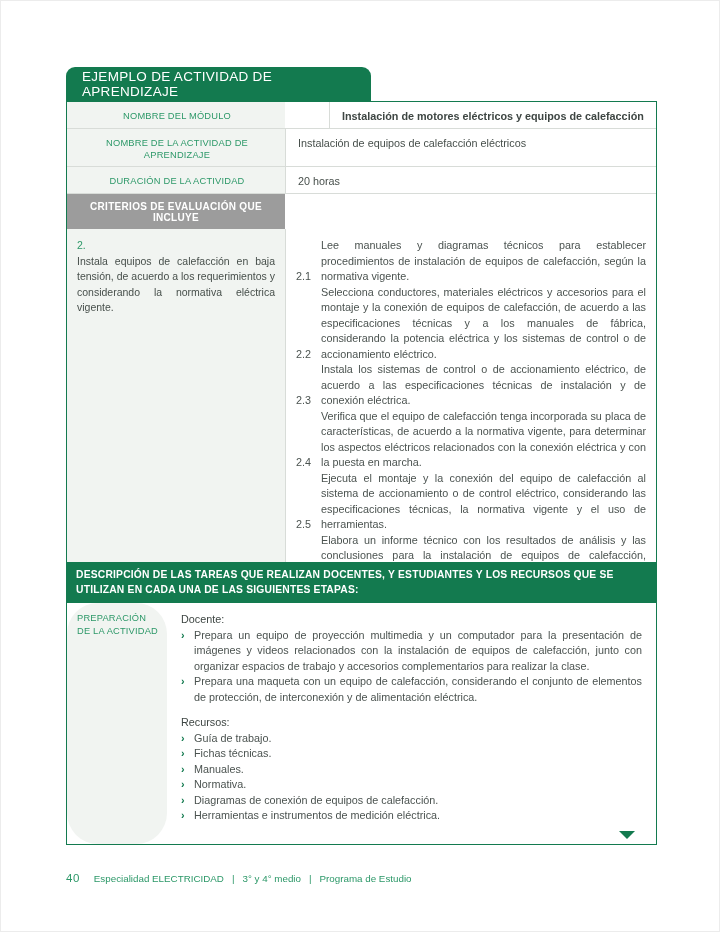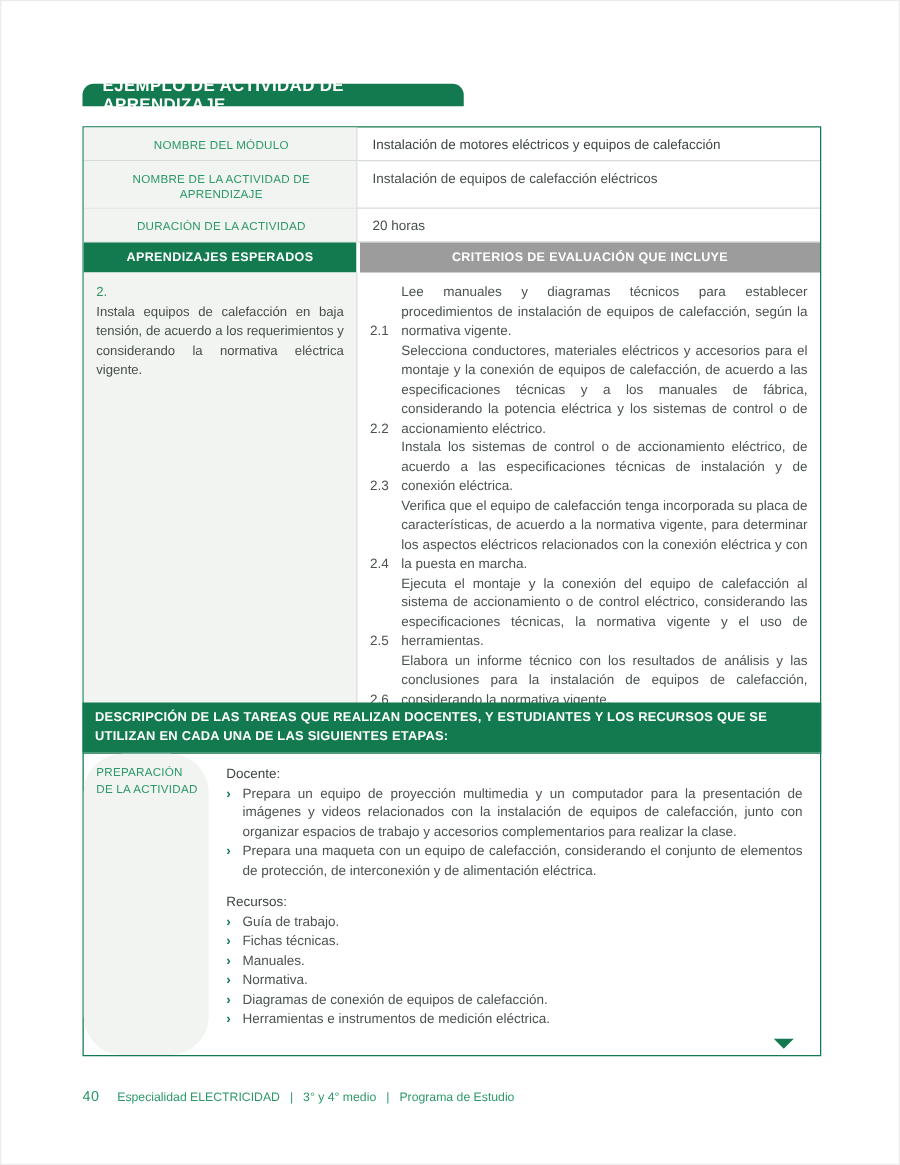--- a/index.html
+++ b/index.html
@@ -4,41 +4,41 @@
 <style>
   * { margin:0; padding:0; box-sizing:border-box; }
   html,body { background:#fff; }
   body { font-family:"Liberation Sans","DejaVu Sans",sans-serif; }
   .page {
     position:relative; width:720px; height:932px;
     background:#ffffff; border:1px solid #ececec; overflow:hidden;
   }
   
   .title-tab {
-    position:absolute; left:65px; top:66px; width:305px; height:18px;
+    position:absolute; left:65px; top:66px; width:305px; height:34px;
     background:#137a4f; border-radius:9px 9px 0 0;
     display:flex; align-items:center; padding-left:16px;
-    color:#fff; font-weight:bold; font-size:13.5px; letter-spacing:.3px;
+    color:#fff; font-weight:normal; font-size:13.5px; letter-spacing:.3px;
   }
   
   .tbl {
     position:absolute; left:65px; top:100px; width:591px;
     border:1px solid #137a4f; background:#fff;
   }
   .row { display:grid; grid-template-columns:218px 1fr; }
   .row + .row { border-top:1px solid #d8dcd8; }
   .label-cell {
     background:#f1f4f1; color:#2c9868; font-size:9.3px; letter-spacing:.2px;
     padding:8px 8px 5px 10px; line-height:12px;text-align:center;
   }
   .value-cell {
     padding:7px 10px 5px 12px; font-size:10.8px; color:#474f4b;
     border-left:1px solid #d8dcd8; line-height:14px;
   }
-  .value-bold { font-weight:normal; color:#3e4643; }
+  .value-bold { font-weight:bold; color:#3e4643;margin-left:44px; }
   
   .hdr { display:grid; grid-template-columns:218px 1fr; column-gap:3px; border-top:1px solid #d8dcd8; background:#fff; }
   .hdr-cell {
     color:#fff; font-weight:bold; font-size:10px; letter-spacing:.3px;
     text-align:center; padding:7px 4px 6px 4px;
   }
   .hdr-left  { background:#137a4f; }
   .hdr-right { background:#9c9c9c; }
   
   .content-row { display:grid; grid-template-columns:218px 1fr; border-top:none; min-height:336px; }
@@ -107,21 +107,20 @@
       <div class="label-cell">NOMBRE DE LA ACTIVIDAD DE APRENDIZAJE</div>
       <div class="value-cell">Instalación de equipos de calefacción eléctricos</div>
     </div>
 
     <div class="row">
       <div class="label-cell">DURACIÓN DE LA ACTIVIDAD</div>
       <div class="value-cell">20 horas</div>
     </div>
 
     <div class="hdr">
-      <div class="hdr-cell hdr-left">APRENDIZAJES ESPERADOS</div>
       <div class="hdr-cell hdr-right">CRITERIOS DE EVALUACIÓN QUE INCLUYE</div>
     </div>
 
     <div class="content-row">
       <div class="oa-cell">
         <span class="oa-num">2.</span>
         <span>Instala equipos de calefacción en baja tensión, de acuerdo a los requerimientos y considerando la normativa eléctrica vigente.</span>
       </div>
       <div class="crit-cell">
         <div class="crit">

